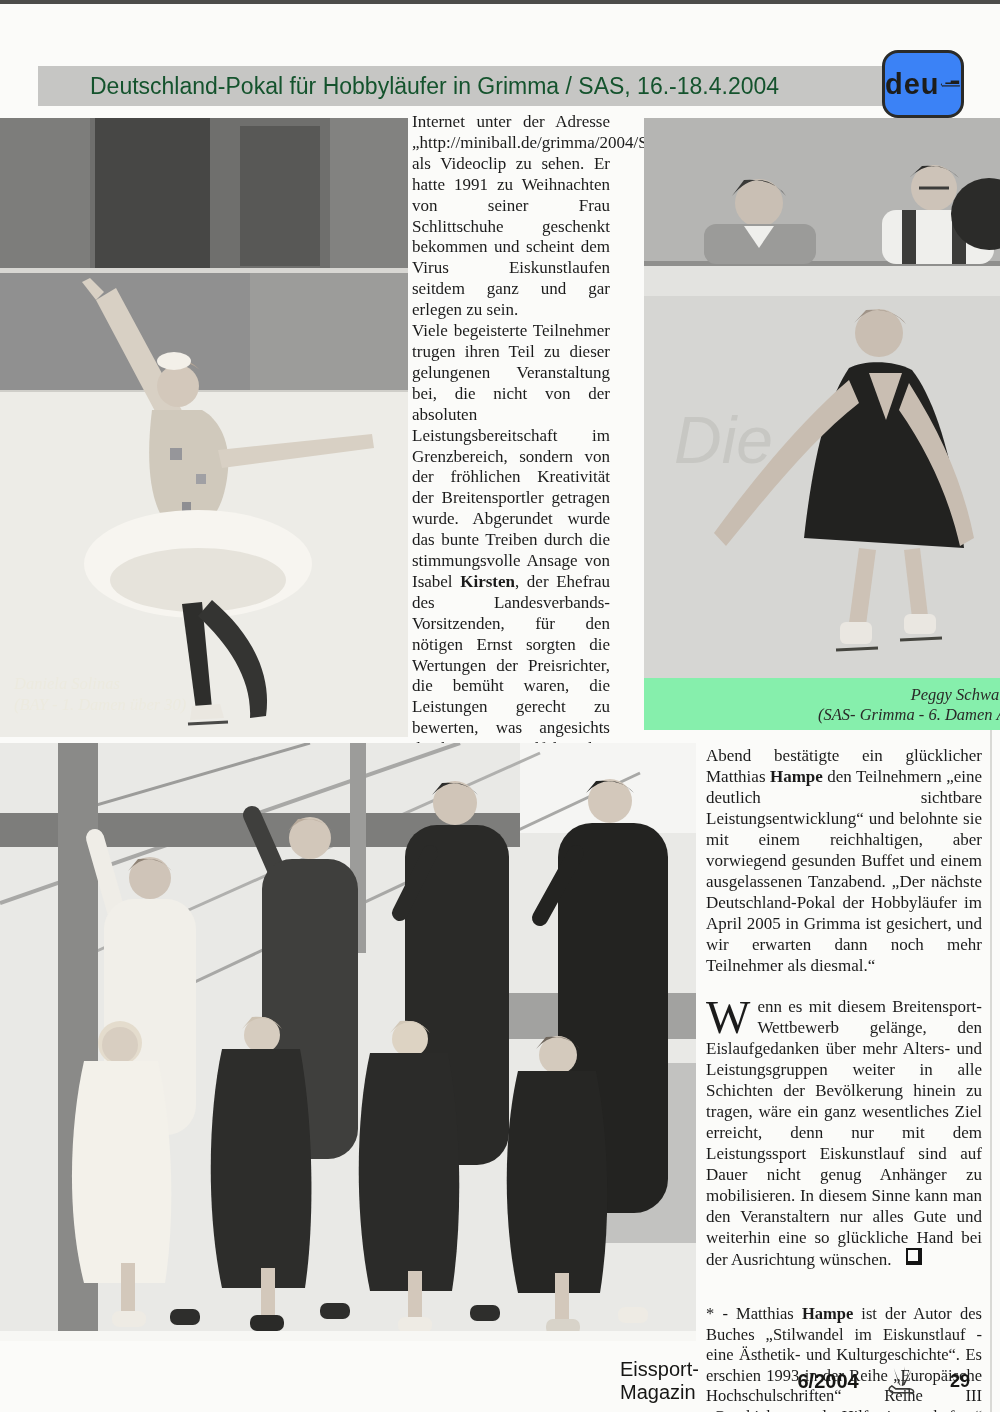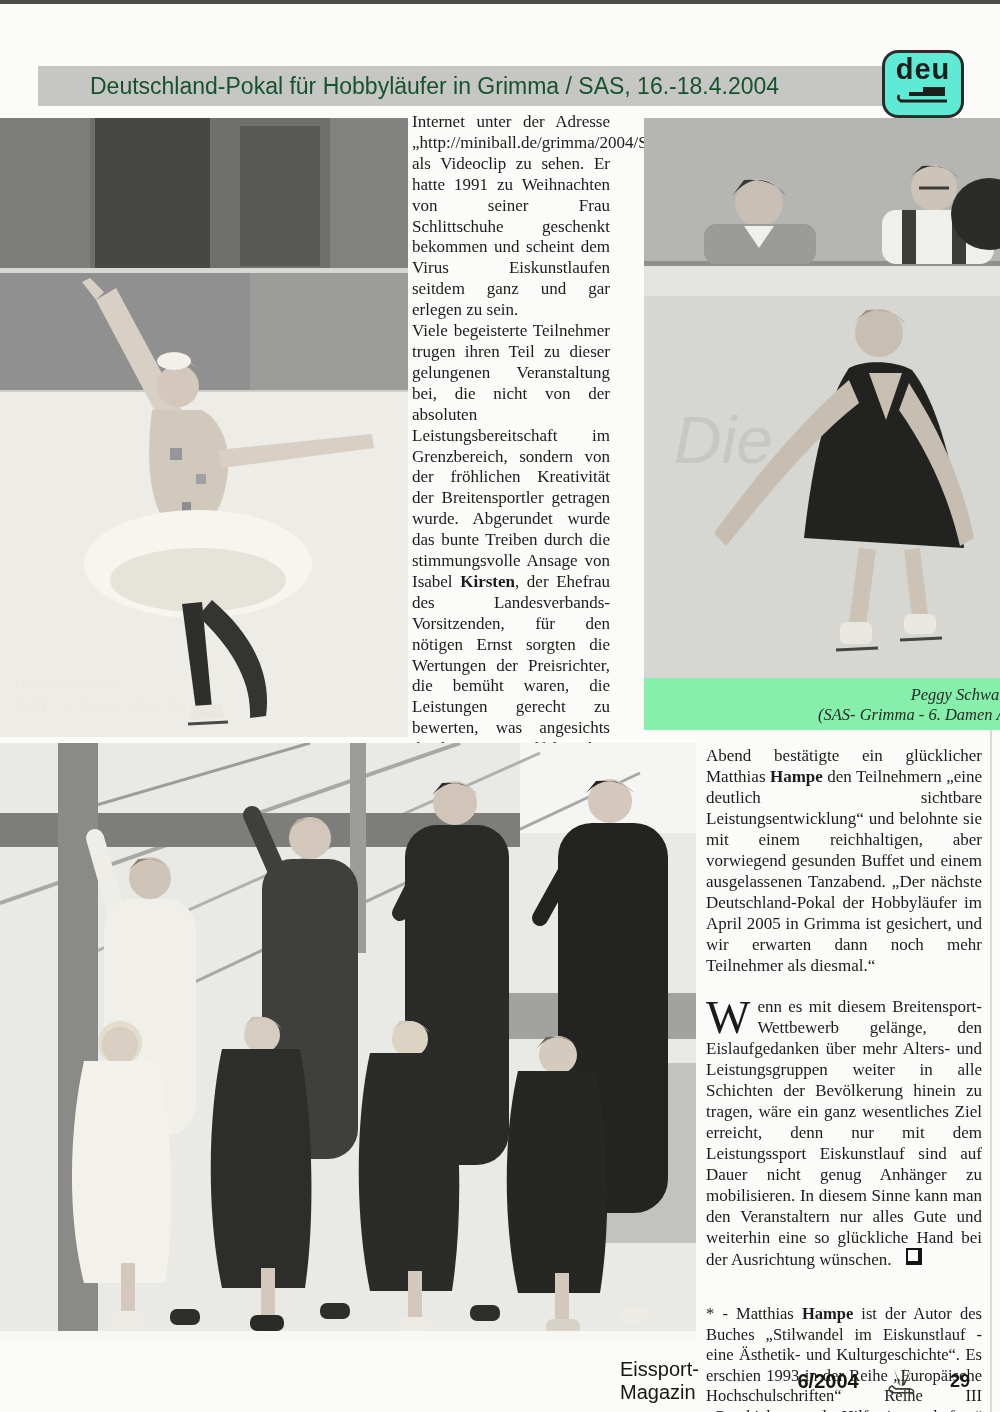--- a/index.html
+++ b/index.html
@@ -13,22 +13,22 @@
 
   
   .header-bar{
     position:absolute;left:38px;top:66px;width:868px;height:40px;
     background:#c6c6c4;display:flex;align-items:center;
     padding-left:52px;box-sizing:border-box;
     font-family:"Liberation Sans",sans-serif;font-size:23px;color:#14532d;
   }
   .deu-logo{
     position:absolute;left:882px;top:50px;width:82px;height:68px;
-    border:3px solid #2b2b29;border-radius:16px;background:#5eead4;
-    box-sizing:border-box;display:flex;flex-direction:column;align-items:center;
+    border:3px solid #2b2b29;border-radius:16px;background:#3b82f6;
+    box-sizing:border-box;display:flex;flex-direction:row;align-items:center;
     z-index:3;
   }
   .deu-text{font-family:"Liberation Sans",sans-serif;font-weight:bold;font-size:29px;line-height:31px;letter-spacing:1px;color:#1d1d1b;margin-top:1px;}
 
   
   figure{margin:0;}
   .photo{position:absolute;overflow:hidden;}
   .photo-left{left:0;top:118px;width:408px;height:619px;}
   .photo-right{left:644px;top:118px;width:382px;height:612px;background:#d6d6d3;}
   .photo-bottom{left:0;top:743px;width:696px;height:618px;}

